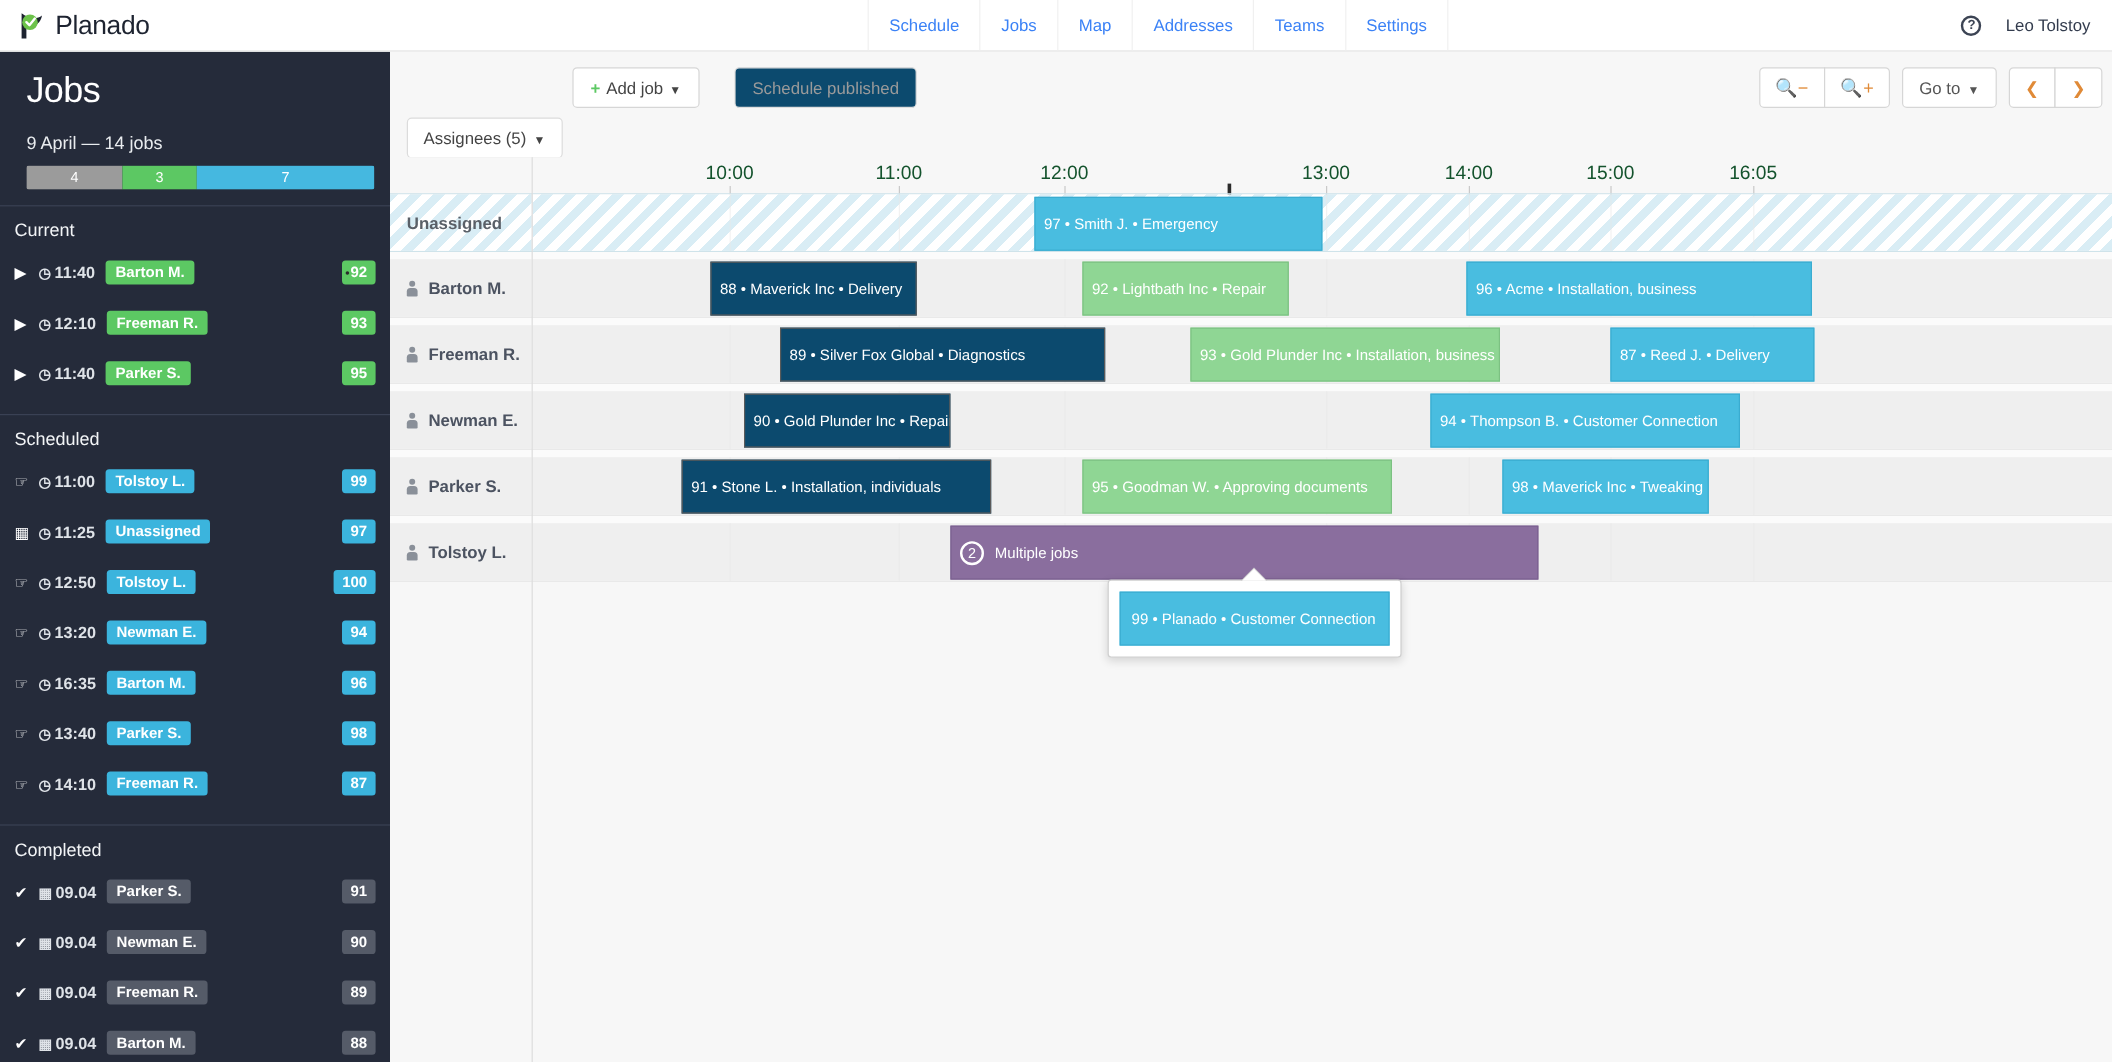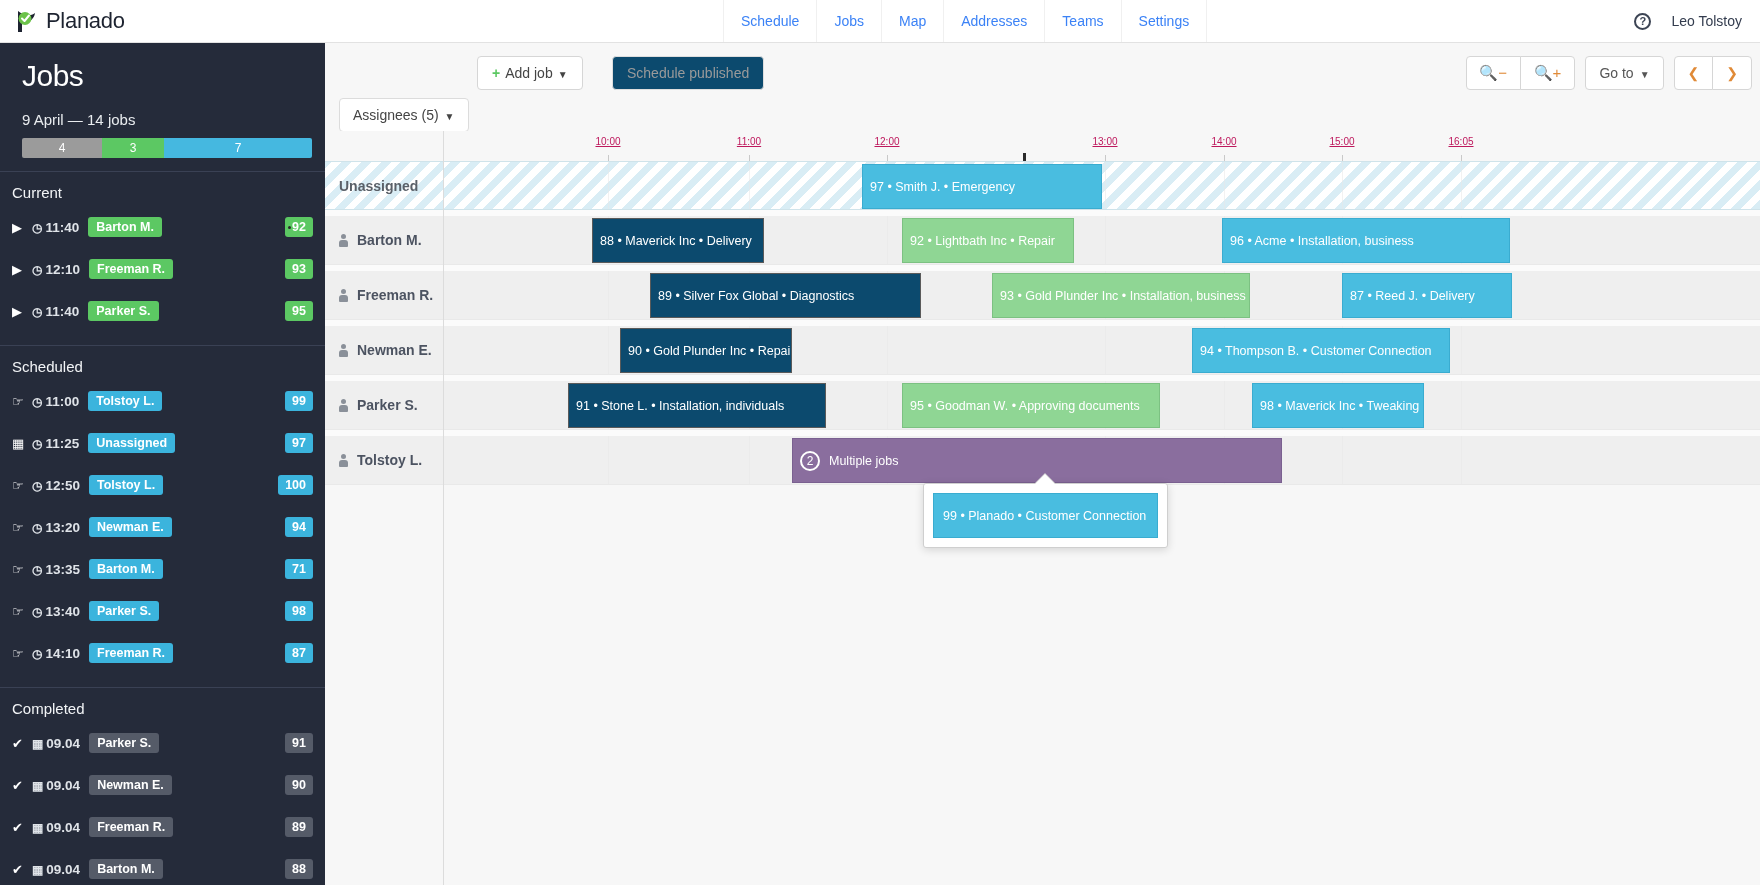--- a/index.html
+++ b/index.html
@@ -114,23 +114,22 @@
     position: absolute; left: 14px; top: 55px;
     background: #fff; border: 1px solid #dcdcdc; border-radius: 4px;
     font-size: 14px; color: #444; padding: 8px 13px; cursor: pointer;
   }
   .btn-assignees .caret { margin-left: 6px; font-size: 10px; }
 
   
   .tl { position: absolute; left: 0; top: 88px; width: 1435px; height: 754px; }
   .tl-header { position: relative; height: 30px; background: #f7f7f7; }
   .tl-label {
-    position: absolute; top: 5px; font-size: 10px; color: #be185d;
+    position: absolute; top: 5px; font-size: 16px; color: #14532d;
     transform: translateX(-50%);
-    text-decoration: underline;
   }
   .tl-tick { position: absolute; top: 24px; width: 1px; height: 8px; background: #c9c9c9; }
   .tl-now { position: absolute; top: 22px; width: 3px; height: 10px; background: #2b2b2b; }
 
   .grid-col { position: absolute; top: 0; bottom: 0; width: 1px; background: #e7e7e7; }
   .leftcol-border { position: absolute; left: 118px; top: 0; bottom: 0; width: 1px; background: #dcdcdc; z-index: 3;}
 
   .row { position: relative; height: 49px; border-bottom: 1px solid #e9e9e9; }
   .row-gap { height: 6px; background: #fbfbfb; }
   .row-name {
@@ -284,23 +283,23 @@
           <span class="num num-blue">100</span>
         </div>
         <div class="job-row">
           <span class="job-ico">☞</span>
           <span class="job-time"><span class="clock">◷</span><span>13:20</span></span>
           <span class="tag tag-blue">Newman E.</span>
           <span class="num num-blue">94</span>
         </div>
         <div class="job-row">
           <span class="job-ico">☞</span>
-          <span class="job-time"><span class="clock">◷</span><span>13:35</span></span>
+          <span class="job-time"><span class="clock">◷</span><span>16:35</span></span>
           <span class="tag tag-blue">Barton M.</span>
-          <span class="num num-blue">71</span>
+          <span class="num num-blue">96</span>
         </div>
         <div class="job-row">
           <span class="job-ico">☞</span>
           <span class="job-time"><span class="clock">◷</span><span>13:40</span></span>
           <span class="tag tag-blue">Parker S.</span>
           <span class="num num-blue">98</span>
         </div>
         <div class="job-row">
           <span class="job-ico">☞</span>
           <span class="job-time"><span class="clock">◷</span><span>14:10</span></span>

